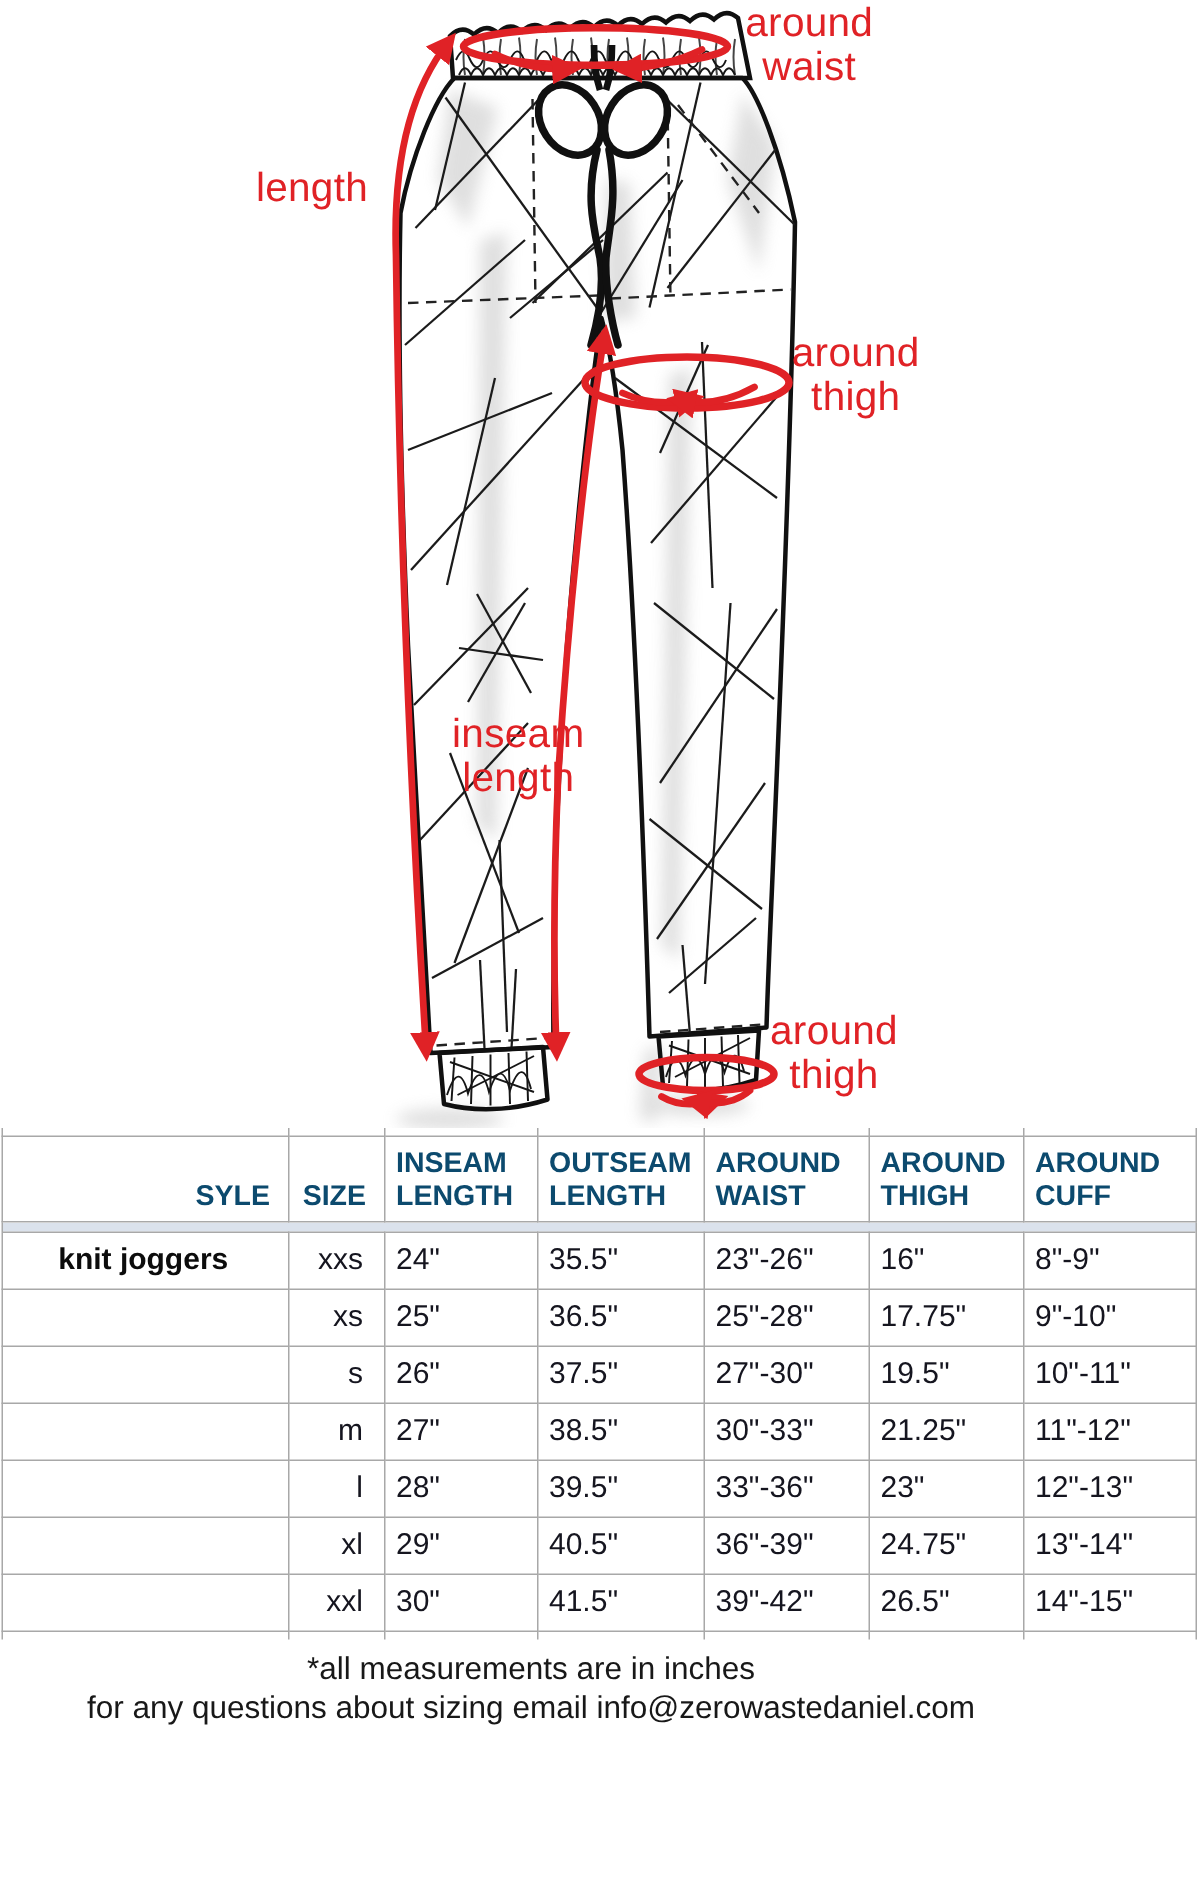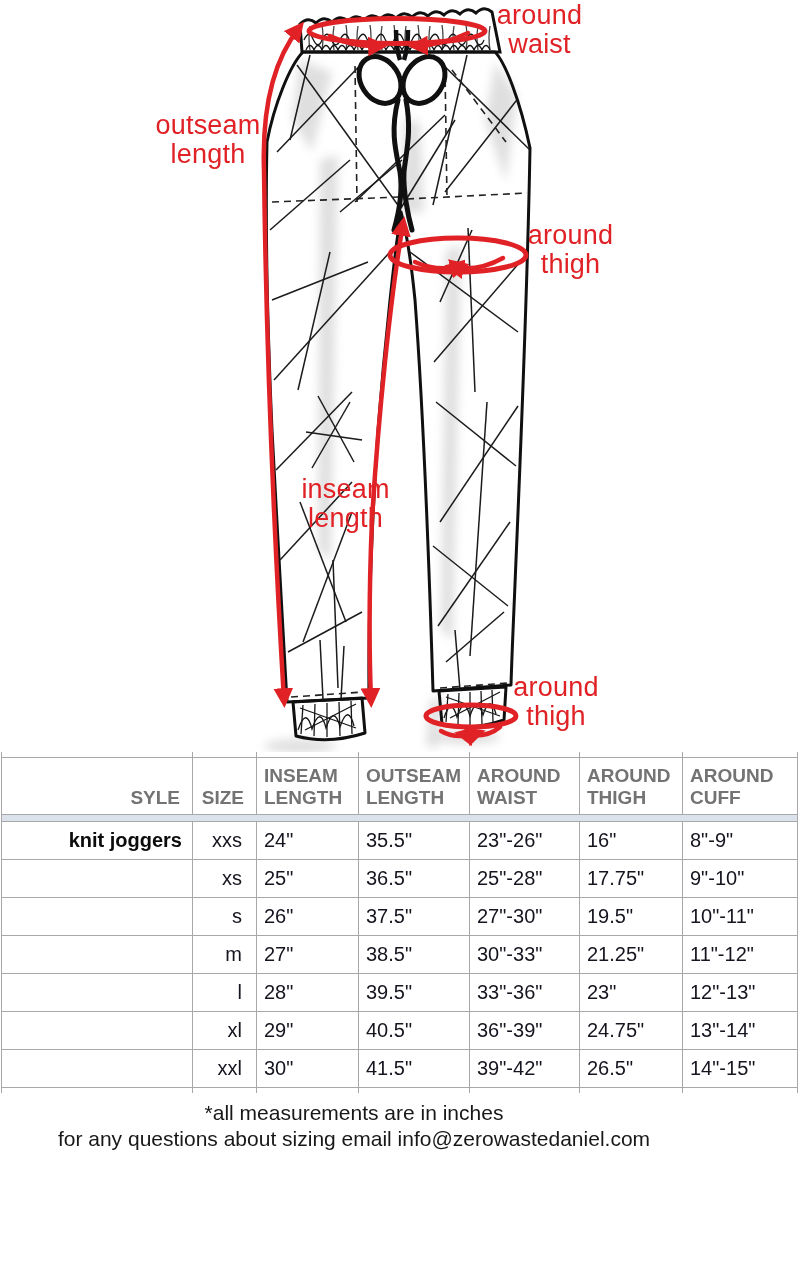--- a/index.html
+++ b/index.html
@@ -38,29 +38,29 @@
     font-family:"Liberation Sans",sans-serif;color:#15151f;}
   table.size-chart td,table.size-chart th{
     border:1px solid var(--tborder);overflow:hidden;white-space:normal;
   }
   tr.tail-top{height:5px;}
   tr.tail-top td{border-top:none;background:#fff;}
   tr.tail-bottom{height:6px;}
   tr.tail-bottom td{border-bottom:none;background:#fff;}
   tr.hdr{height:57px;}
   tr.hdr th{
-    vertical-align:bottom;font-size:19px;font-weight:bold;color:#737373;
+    vertical-align:bottom;font-size:19px;font-weight:bold;color:#0c4a6e;
     padding:0 4px 5px 7px;text-align:left;line-height:22px;margin-left:29px;
   }
   tr.hdr th.col-style,tr.hdr th.col-size{text-align:right;padding-right:12px;}
   tr.sep{height:7px;}
   tr.sep td{background:var(--sep);border-left:1px solid var(--tborder);border-right:1px solid var(--tborder);border-top:none;border-bottom:none;}
   tr.data{height:38px;}
   tr.data td{font-size:20px;padding:0 4px 0 7px;vertical-align:middle;}
-  td.col-style{text-align:right;font-weight:bold;padding-right:10px !important;color:#0c0c0c;}
+  td.col-style{text-align:center;font-weight:bold;padding-right:10px !important;color:#0c0c0c;}
   td.col-size{text-align:right;padding-right:14px !important;}
 
   
   .footer{position:absolute;left:0;top:1100px;width:708px;text-align:center;
     color:#181818;font-size:21px;line-height:26px;}
 </style>
 </head>
 <body>
 
 <div class="stage">
@@ -222,21 +222,20 @@
           <path class="red" stroke-width="4.5" d="M500,727 Q486,739 462,734" marker-end="url(#arr)"></path>
         </g>
       </g>
     </svg>
 
     <div class="red-label lbl-waist">
       <div>around</div>
       <div>waist</div>
     </div>
     <div class="red-label lbl-outseam">
-      <div>outseam</div>
       <div>length</div>
     </div>
     <div class="red-label lbl-thigh">
       <div>around</div>
       <div>thigh</div>
     </div>
     <div class="red-label lbl-inseam">
       <div>inseam</div>
       <div>length</div>
     </div>

